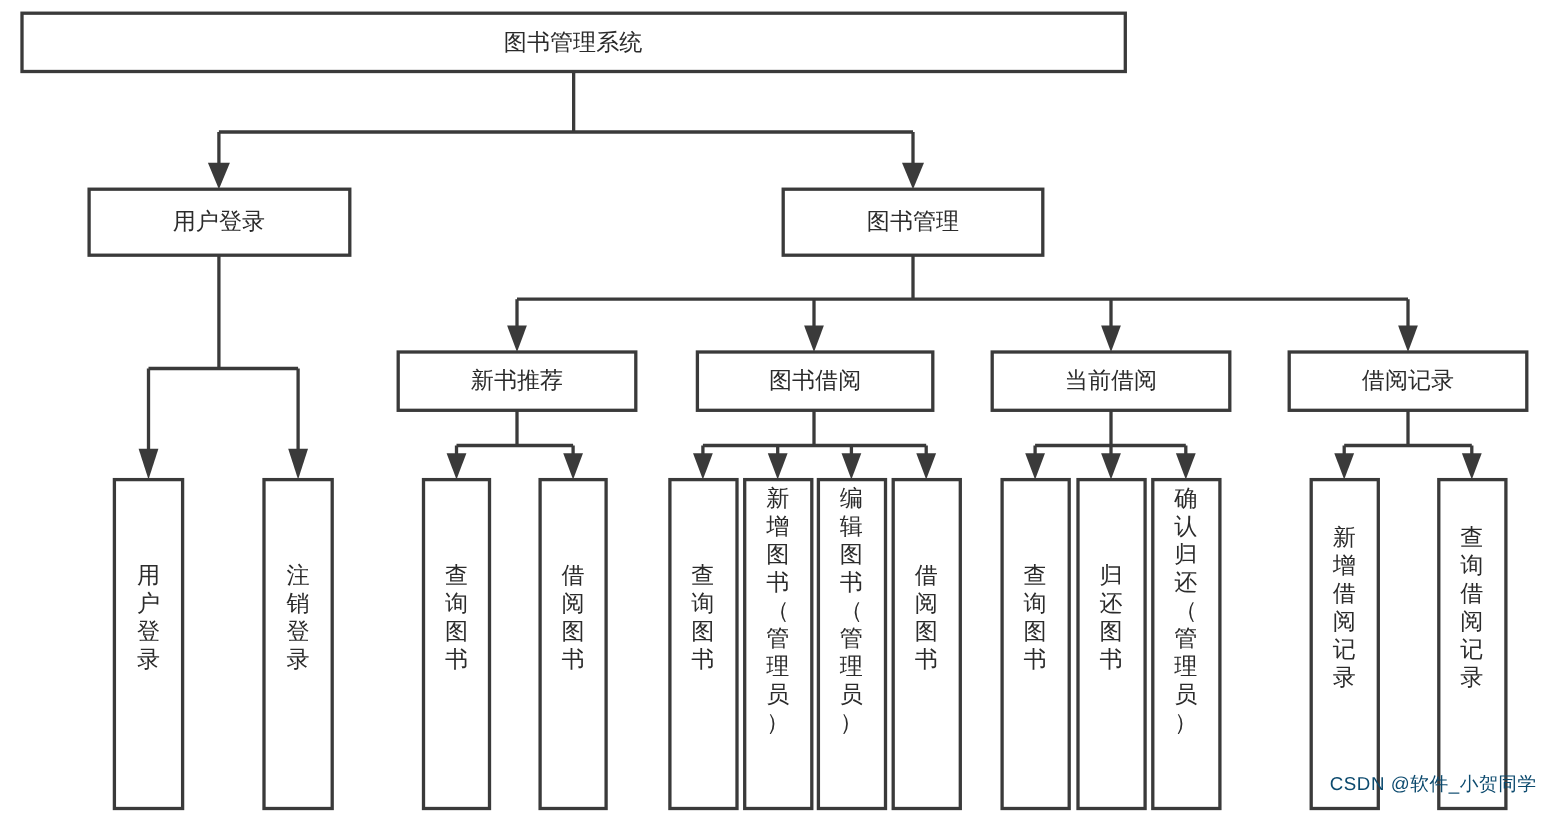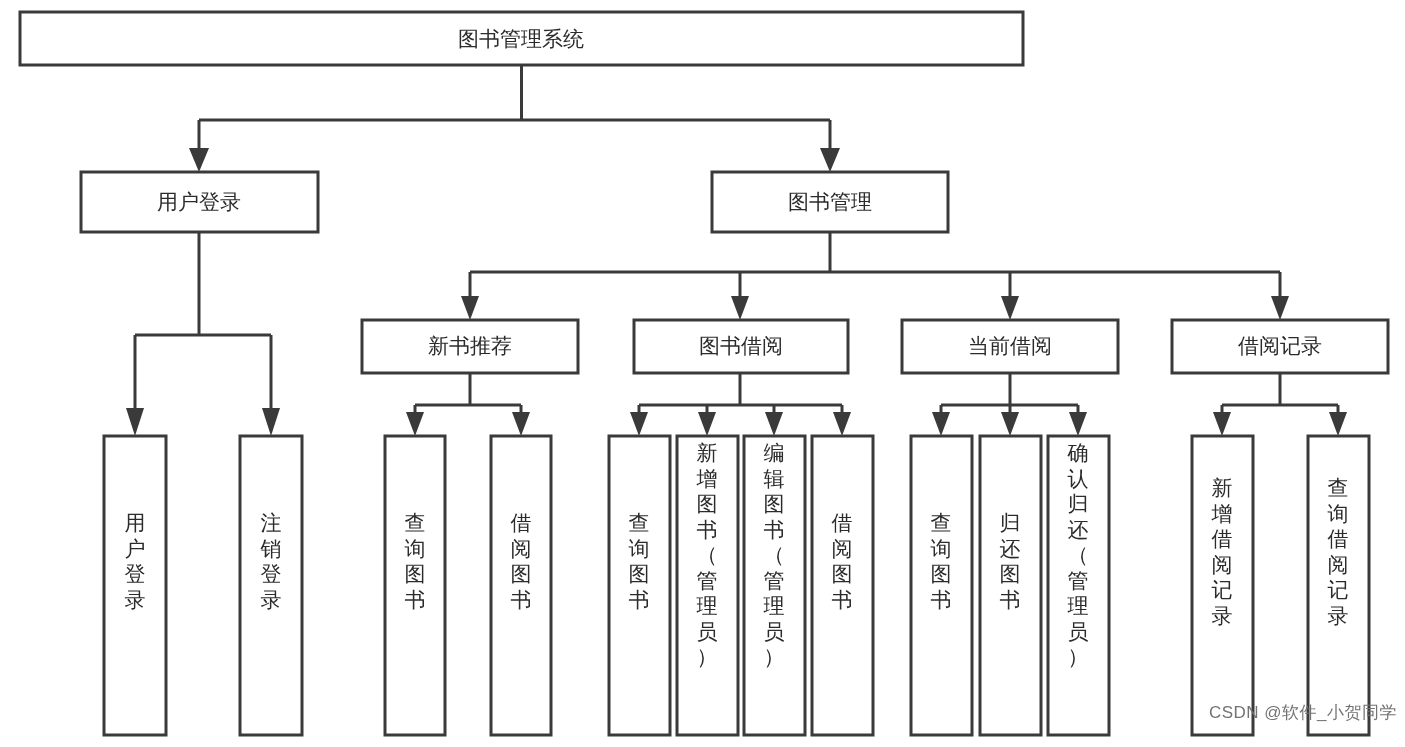--- a/index.html
+++ b/index.html
@@ -56,21 +56,21 @@
     font-size: 21px;
     fill: #2b2b2b;
     text-anchor: middle;
   }
   .watermark-text {
     position: absolute;
     right: 8px;
     bottom: 4px;
     font-family: "Liberation Sans", "DejaVu Sans", sans-serif;
     font-size: 17px;
-    color: #737373;
+    color: #0c4a6e;
     letter-spacing: 0.5px;
     white-space: nowrap;
     user-select: none;
   }
 </style>
 </head>
 <body>
 
 <div id="diagram-root">
 

